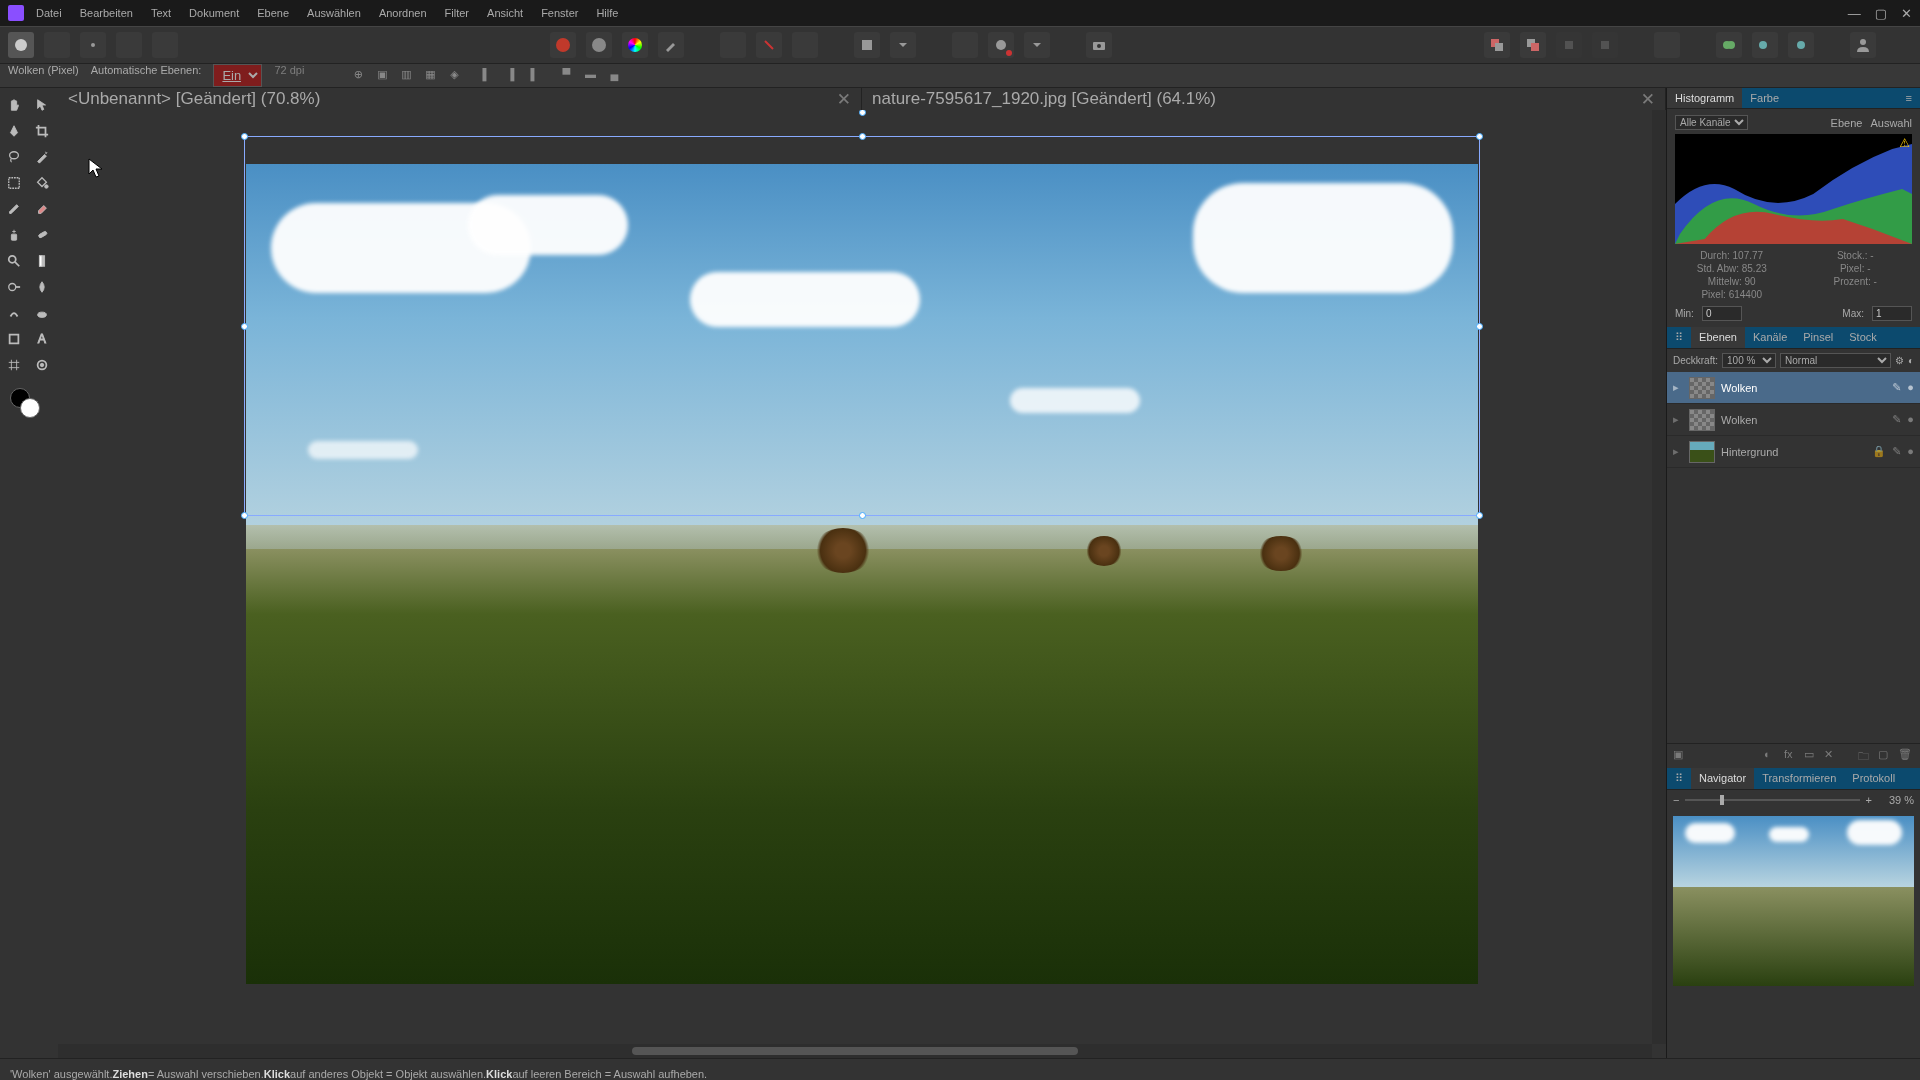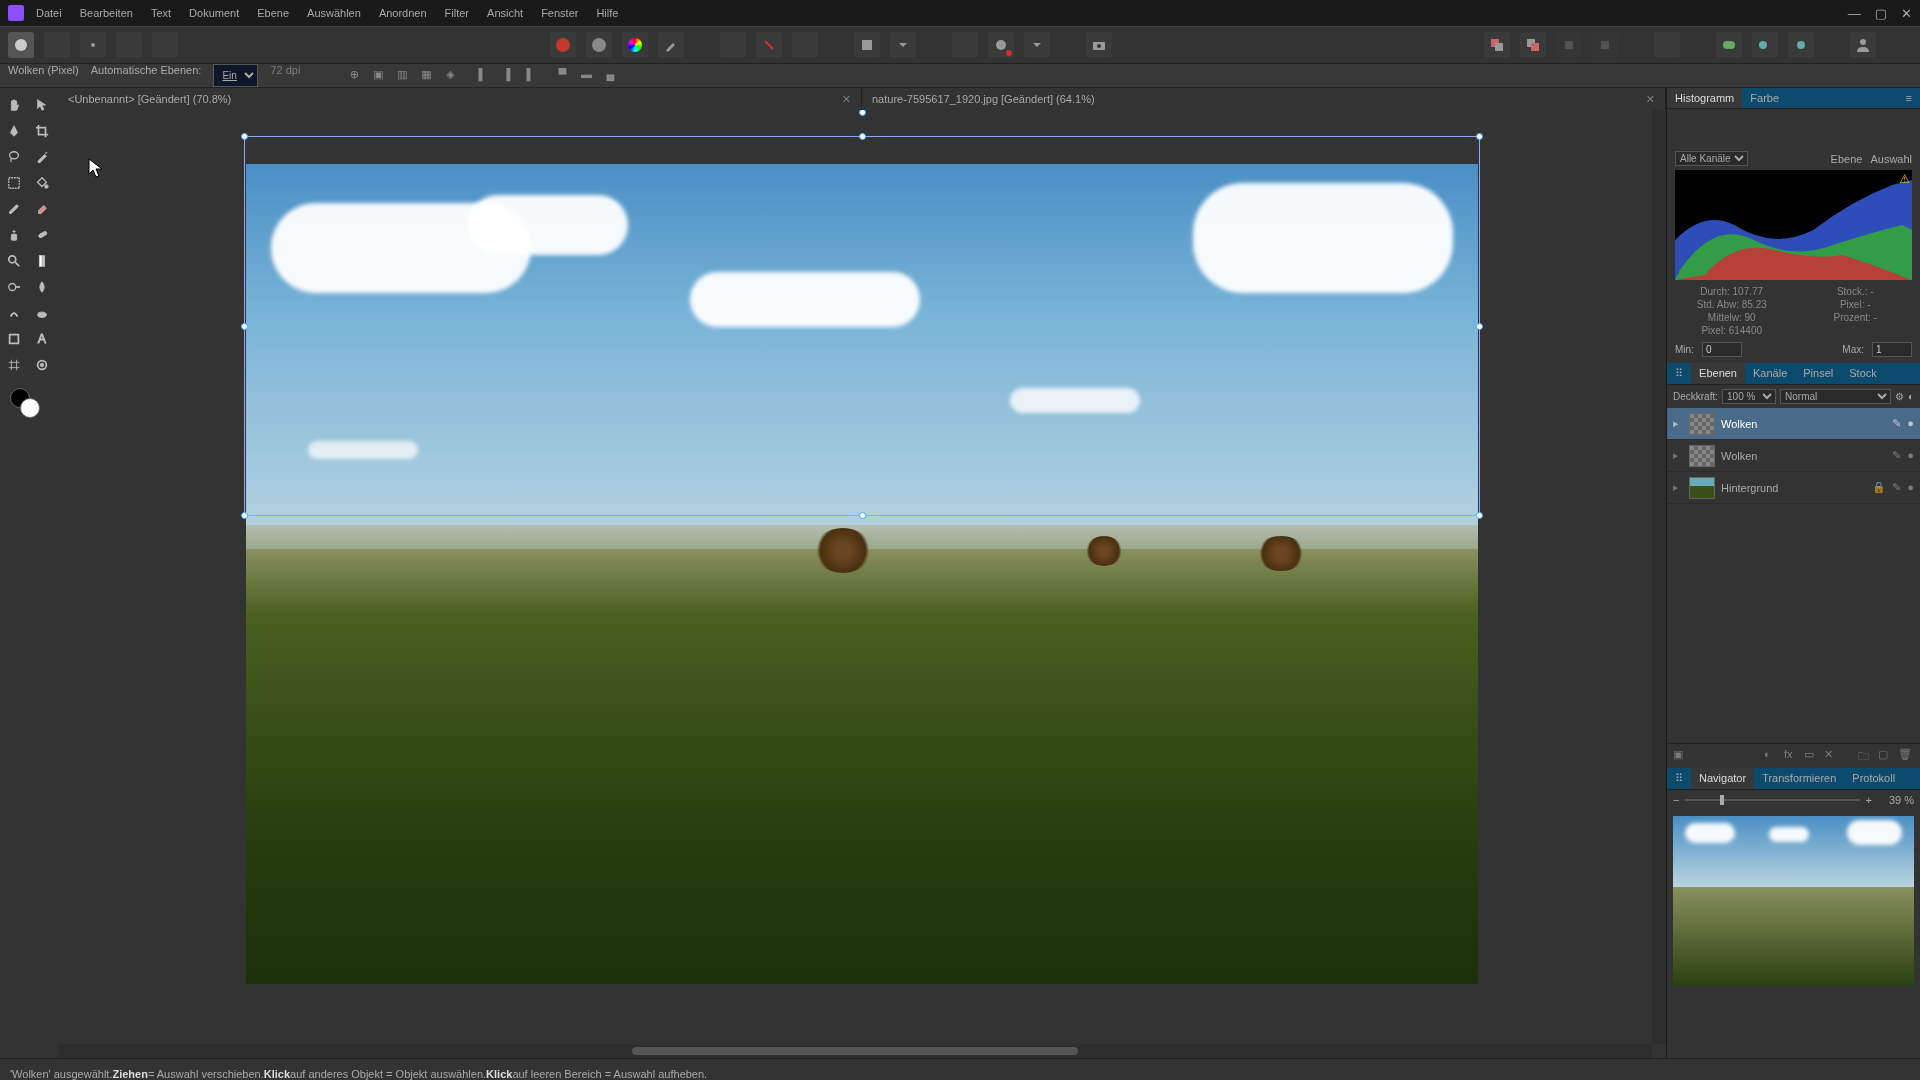--- a/index.html
+++ b/index.html
@@ -15,37 +15,37 @@
 .persona-bar { height: 38px; background: #333; border-top: 1px solid #444; border-bottom: 1px solid #222; display: flex; align-items: center; padding: 0 8px; }
 .persona-icon { width: 26px; height: 26px; background: #3a3a3a; border-radius: 3px; margin-right: 6px; display: flex; align-items: center; justify-content: center; cursor: pointer; }
 .persona-icon.active { background: #555; }
 .persona-icon svg { width: 16px; height: 16px; fill: #999; }
 .persona-icon.active svg { fill: #ccc; }
 .persona-group { display: flex; gap: 4px; margin-right: 30px; }
 .persona-spacer { flex: 1; }
 .color-dot { width: 14px; height: 14px; border-radius: 50%; }
 
 .context-bar { height: 24px; background: #383838; display: flex; padding: 0 8px; gap: 12px; font-size: 11px; border-bottom: 1px solid #222;}
-.context-bar select { background: #0f172a; color: #aaa; border: 1px solid #555; font-size: 10px; padding: 1px 4px; text-decoration: underline; }
+.context-bar select { background: #7f1d1d; color: #aaa; border: 1px solid #555; font-size: 13px; padding: 1px 4px; text-decoration: underline; }
 .ctx-icon { width: 20px; height: 20px; display: flex; align-items: center; justify-content: center; cursor: pointer; opacity: 0.7; }
 .ctx-group { display: flex; gap: 4px; }
 
 .main { display: flex; height: calc(100% - 26px - 38px - 24px - 22px); }
 
 .toolbar { width: 58px; background: #333; display: flex; flex-direction: column; padding-top: 4px; }
 .tool-row { display: flex; }
 .tool { width: 28px; height: 26px; display: flex; align-items: center; justify-content: center; cursor: pointer; position: relative; }
 .tool svg { width: 14px; height: 14px; fill: #bbb; stroke: #bbb; }
 .color-swatches { margin-top: 10px; position: relative; height: 40px; padding-left: 10px;}
 .swatch-back { position: absolute; left: 10px; top: 0; width: 20px; height: 20px; background: #000; border: 1px solid #666; border-radius: 50%; }
 .swatch-front { position: absolute; left: 20px; top: 10px; width: 20px; height: 20px; background: #fff; border: 1px solid #666; border-radius: 50%; }
 
 .workspace { flex: 1; display: flex; flex-direction: column; background: #333; }
 .doc-tabs { height: 22px; background: #333; display: flex; }
-.doc-tab { padding: 0 10px; display: flex; align-items: center; gap: 24px; font-size: 11px; cursor: pointer; flex:1; border-right:1px solid #222;}
+.doc-tab { padding: 0 10px; display: flex; align-items: center; gap: 24px; font-size: 17px; cursor: pointer; flex:1; border-right:1px solid #222;}
 .doc-tab.active {  }
 .doc-tab .close { cursor: pointer; opacity: 0.6; }
 .canvas-area { flex: 1; background: #333; position: relative; overflow: hidden; display:flex; align-items:center; justify-content:center;}
 .canvas-scroll-v { position:absolute; right:0; top:0; bottom:14px; width:14px; background:#2e2e2e;}
 .canvas-scroll-h { position:absolute; left:0; right:14px; bottom:0; height:14px; background:#2e2e2e; display:flex; align-items:center;}
 .scroll-thumb-h { position:absolute; left:36%; width:28%; height:8px; background:#555; border-radius:4px; top:3px;}
 
 .canvas { width: 1232px; height: 820px; position: relative; margin-top:-20px;}
 .sky { position: absolute; top: 0; left: 0; right: 0; height: 47%; background: linear-gradient(to bottom, #4a8fc4 0%, #7ab4d8 40%, #b8d4e0 100%); }
 .cloud { position: absolute; background: #fff; border-radius: 50px; filter: blur(2px); opacity: 0.95; }
@@ -60,21 +60,21 @@
 .sel-handle.bm { bottom: -4px; left: 50%; margin-left: -3px; } .sel-handle.br { bottom: -4px; right: -4px; }
 .sel-rotate { position:absolute; top:-28px; left:50%; width:7px; height:7px; background:#fff; border:1px solid #4af; border-radius:50%; margin-left:-3px;}
 
 .panels { width: 254px; background: #333; border-left: 1px solid #1a1a1a; display: flex; flex-direction: column; font-size: 11px;}
 .panel-tabs { display: flex; background: #0c4a6e; border-bottom: 1px solid #222; }
 .panel-tab { padding: 4px 8px; cursor: pointer; }
 .panel-tab.active { background: #383838; color: #ddd; }
 .panel-body { padding: 6px 8px; }
 
 .histogram-panel { }
-.histo-select { margin-bottom:4px; display:flex; gap:8px; align-items:center;margin-top:36px;}
+.histo-select { margin-bottom:4px; display:flex; gap:8px; align-items:center;}
 .histo-select select { background:#2a2a2a; border:1px solid #555; color:#aaa; font-size:10px;}
 .histo-select .right { margin-left:auto; display:flex; gap:8px;}
 .histogram { width: 100%; height: 110px; background: #000; position: relative; overflow:hidden;}
 .histo-warn { position:absolute; top:2px; right:2px; color:#ffcc00; font-size:12px;}
 .histo-stats { display: grid; grid-template-columns: 1fr 1fr; gap: 2px 10px; padding: 6px 0; font-size: 10px; color:#888;text-align:center;}
 .histo-minmax { display: flex; gap: 8px; align-items:center; font-size:10px;}
 .histo-minmax input { width: 40px; background: #2a2a2a; border: 1px solid #555; color: #ccc; font-size: 10px; padding: 1px 3px; }
 
 .layers-panel { flex: 1; display: flex; flex-direction: column; }
 .layer-controls { display: flex; align-items: center; gap: 4px; padding: 4px 6px; font-size: 10px; }

